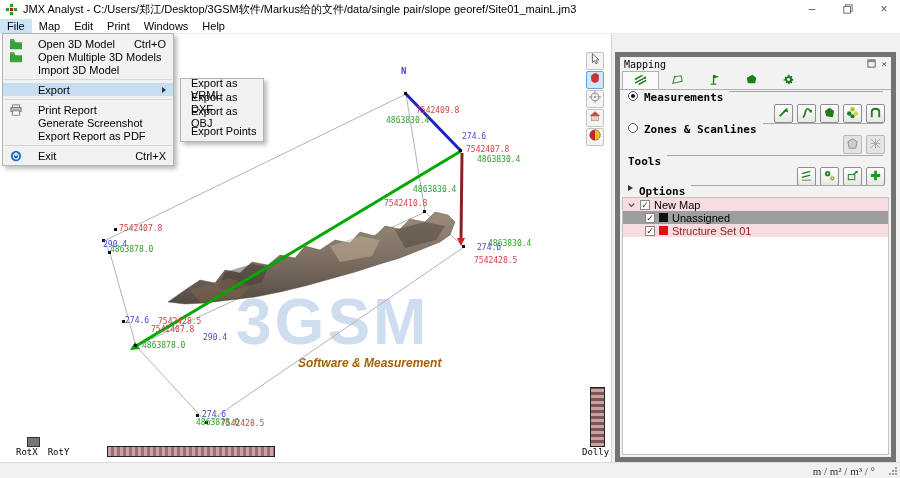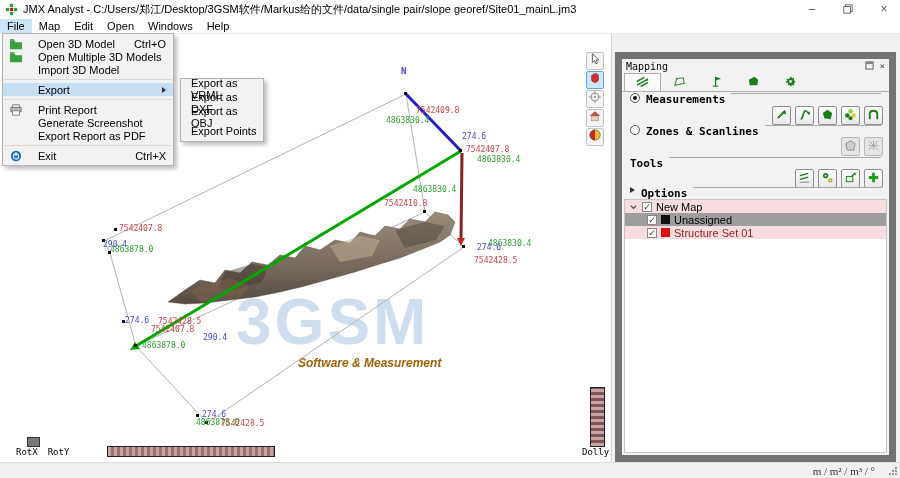--- a/index.html
+++ b/index.html
@@ -55,21 +55,21 @@
            font-family:"DejaVu Sans Mono",monospace;font-size:9px;}
   .h-slider{width:166px;height:9px;border:1px solid #222;margin-left:28px;
             background:repeating-linear-gradient(90deg,#c9a3a3 0 3px,#9a7070 3px 6px);}
   .mini-square{left:27px;top:437px;width:11px;height:8px;background:#777;border:1px solid #333;z-index:5;}
   .v-slider{left:590px;top:387px;width:13px;height:58px;border:1px solid #222;z-index:5;
             background:repeating-linear-gradient(0deg,#c9a3a3 0 3px,#7e5555 3px 6px);}
   .dolly-label{left:582px;top:447px;z-index:5;font-family:"DejaVu Sans Mono",monospace;font-size:9px;}
 
   
   .right-bg{left:611px;top:33px;width:289px;height:429px;background:#f0f0f0;border-left:1px solid #d2d2d2;z-index:4;box-sizing:border-box;}
-  .panel{left:615px;top:52px;width:281px;height:410px;background:#f2f2f2;border:7px solid #737373;
+  .panel{left:615px;top:52px;width:281px;height:410px;background:#f2f2f2;border:5px solid #737373;
          z-index:6;box-sizing:border-box;font-family:"DejaVu Sans Mono",monospace;}
   .p-head{position:absolute;left:0;top:0;right:0;height:14px;display:flex;align-items:center;
           padding:0 4px;font-size:10px;}
   .p-head .ph-icons{margin-left:auto;display:flex;gap:6px;align-items:center;color:#444;font-size:9px;}
   .tabs{position:absolute;left:0;top:14px;right:0;height:19px;display:flex;padding-left:2px;
         border-bottom:1px solid #b0b0b0;box-sizing:border-box;}
   .tab{width:37px;display:flex;align-items:center;justify-content:center;
        border:1px solid transparent;border-bottom:none;box-sizing:border-box;}
   .tab.sel{background:#fafafa;border-color:#b0b0b0;}
   .sect{position:absolute;left:8px;right:8px;height:12px;display:flex;gap:6px;
@@ -448,21 +448,21 @@
         </svg>
     </span>
     <span class="wc">×</span>
   </span>
 </div>
 
 <div class="abs menubar">
   <span class="mi active">File</span>
   <span class="mi">Map</span>
   <span class="mi">Edit</span>
-  <span class="mi">Open</span>
+  <span class="mi">Print</span>
   <span class="mi">Windows</span>
   <span class="mi">Help</span>
 </div>
 
 <div class="abs popup">
   <div class="item">
     <span class="icon-col">
       <svg width="14" height="12" viewBox="0 0 16 14">
           <path d="M1 3 h5 l1.5 2 H15 v8 H1 Z" fill="#3aa13a"></path>
           <path d="M1 3 V1.5 h4.5 L7 3 Z" fill="#2e8b2e"></path>

